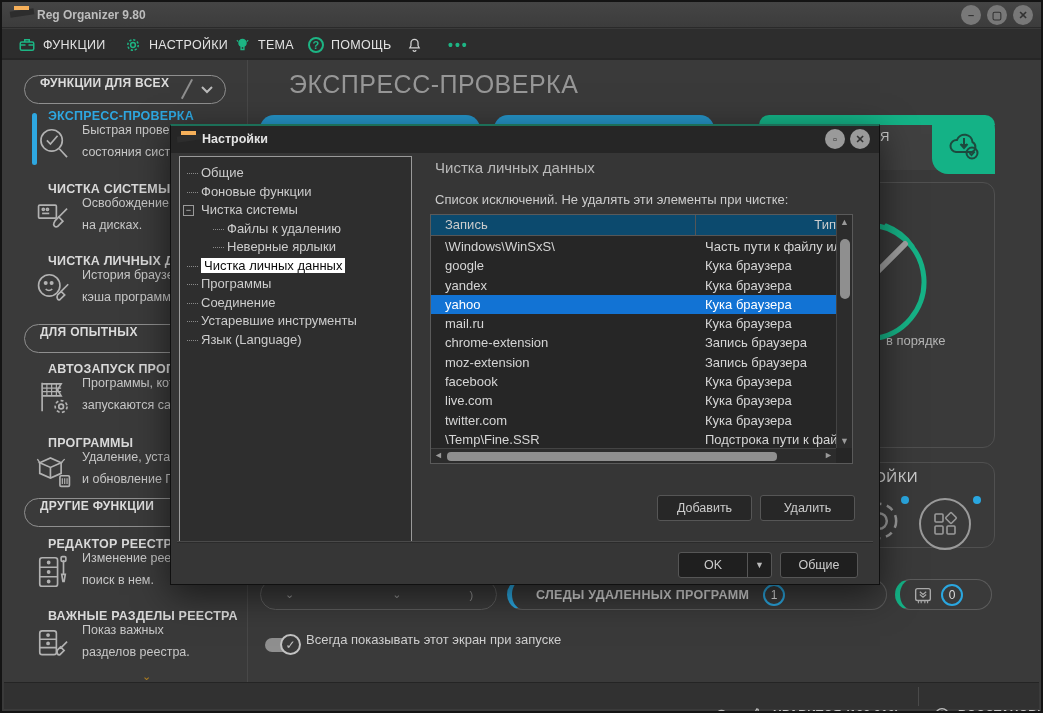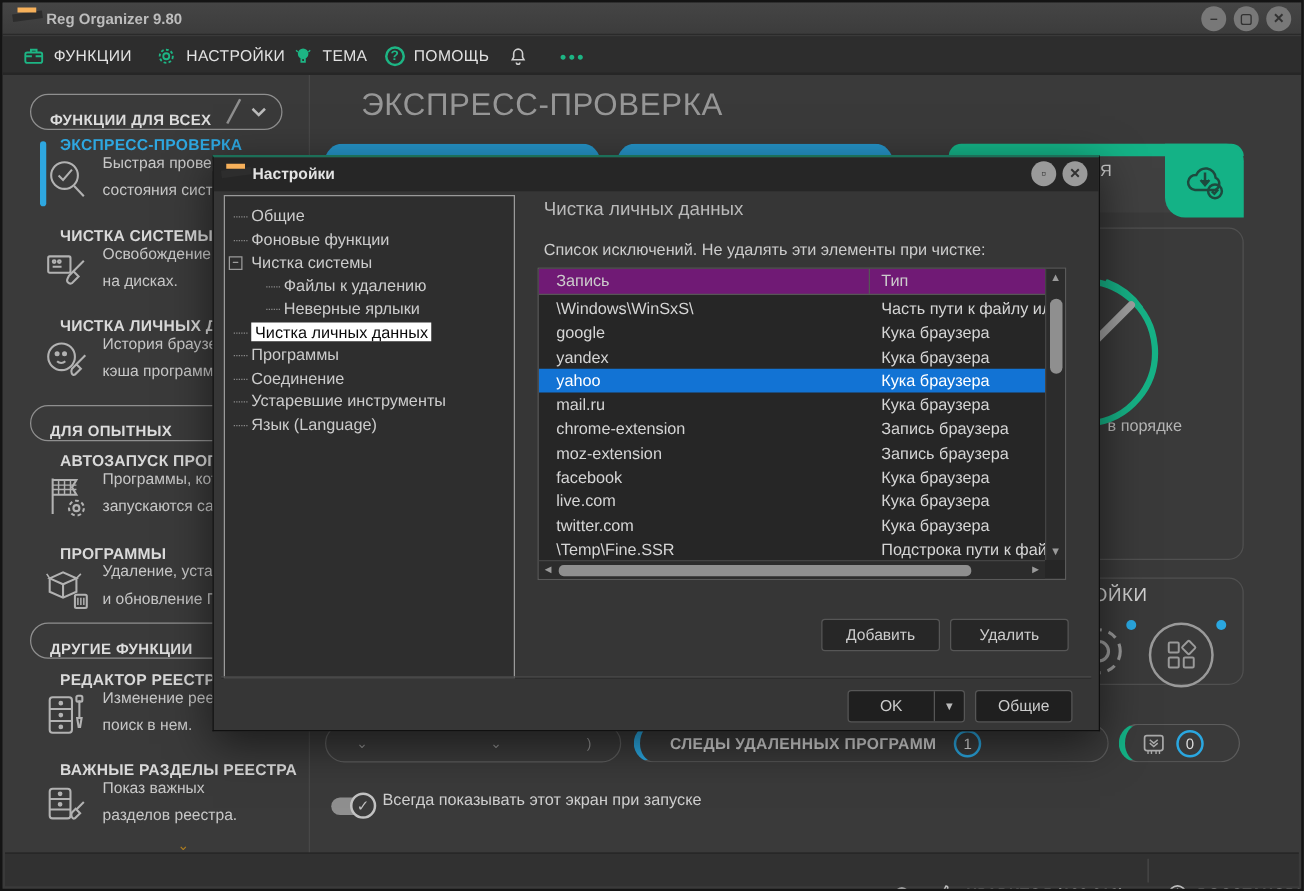--- a/index.html
+++ b/index.html
@@ -30,21 +30,21 @@
   .menu-item { position:absolute; top:0; height:31px; display:flex; align-items:center; gap:7px;
                color:#e2e2e2; font-size:12.5px; letter-spacing:.3px; }
   .menu-item svg { display:block; }
   .qmark { width:16px; height:16px; border:2px solid #1db584; border-radius:50%; color:#1db584;
            font-size:11px; font-weight:bold; display:flex; align-items:center; justify-content:center; }
   .menu-dots { color:#1db584; font-size:14px; font-weight:bold; letter-spacing:2px; }
 
   
   .pill-header { position:absolute; left:22px; width:202px; height:29px; border:1.5px solid #8f8f8f;
                  border-radius:15px; color:#dcdcdc; font-size:12px; font-weight:bold;
-                 display:flex; align-items:flex-end; padding-left:15px; letter-spacing:.3px; background:#3a3a3a; }
+                 display:flex; align-items:flex-start; padding-left:15px; letter-spacing:.3px; background:#3a3a3a; }
   .pill-header .slash { position:absolute; right:38px; top:2px; width:1.5px; height:22px;
                         background:#8f8f8f; transform:rotate(28deg); }
   .pill-header .chev { position:absolute; right:12px; top:9px; }
   .sb-title { position:absolute; font-size:12.5px; font-weight:bold; color:#d9d9d9; white-space:nowrap; letter-spacing:.2px; }
   .sb-title.active { color:#2ea7e0; }
   .sb-desc { position:absolute; font-size:12.5px; color:#c7c7c7; white-space:nowrap; }
   .sb-icon { position:absolute; }
   .active-bar { position:absolute; left:30px; width:5px; border-radius:3px; background:#2ea7e0; }
   .sb-chevron { position:absolute; color:#b3801f; font-size:11px; }
   .v-divider { position:absolute; left:245px; top:58px; width:1px; height:624px; background:#484848; }
@@ -102,24 +102,24 @@
   .tree-row.lvl1 { padding-left:47px; }
   .tree-row .stub { position:absolute; top:9px; width:11px; border-top:1px dotted #8a8a8a; left:7px; }
   .tree-row.lvl1 .stub { left:33px; }
   .tree-row .expander { position:absolute; left:3px; top:4px; width:11px; height:11px; border:1px solid #9a9a9a;
                         background:#2e2e2e; color:#cfcfcf; font-size:9px; line-height:9px; text-align:center; }
   .tree-row .lbl.sel { background:#ffffff; color:#0a0a0a; padding:0 3px; }
   .panel-heading { position:absolute; left:264px; top:33px; font-size:15px; color:#b9b9b9; }
   .panel-desc { position:absolute; left:264px; top:66px; font-size:13px; color:#cccccc; }
   .exc-table { position:absolute; left:259px; top:88px; width:423px; height:250px; background:#262626;
                border:1px solid #5a5a5a; overflow:hidden; }
-  .tbl-header { position:absolute; left:0; top:0; right:16px; height:21px; background:#701a75;
+  .tbl-header { position:absolute; left:0; top:0; right:16px; height:21px; background:#0c4a6e;
                 border-bottom:1px solid #565656; font-size:13px; color:#cccccc; display:flex; }
   .tbl-header .c1 { width:265px; padding-left:14px; line-height:20px; border-right:1px solid #565656; }
-  .tbl-header .c2 { flex:1; padding-left:9px; line-height:20px; }
+  .tbl-header .c2 { flex:1; padding-left:9px; line-height:20px;text-align:right; }
   .tbl-body { position:absolute; left:0; top:22px; right:16px; bottom:15px; overflow:hidden; }
   .tbl-row { display:flex; height:19.3px; line-height:19.3px; font-size:13px; color:#d5d5d5; white-space:nowrap; }
   .tbl-row .c1 { width:265px; padding-left:14px; overflow:hidden; }
   .tbl-row .c2 { flex:1; padding-left:9px; overflow:hidden; }
   .tbl-row.sel { background:#1273d4; color:#ffffff; }
   .vscroll { position:absolute; right:0; top:0; bottom:15px; width:16px; background:#2c2c2c; border-left:1px solid #444; }
   .vscroll .arr { position:absolute; left:0; width:100%; text-align:center; color:#9a9a9a; font-size:9px; }
   .vscroll .thumb { position:absolute; left:3px; top:24px; width:10px; height:60px; background:#8f8f8f; border-radius:5px; }
   .hscroll { position:absolute; left:0; right:16px; bottom:0; height:15px; background:#2c2c2c; border-top:1px solid #444; }
   .hscroll .arr { position:absolute; top:1px; color:#9a9a9a; font-size:9px; }

